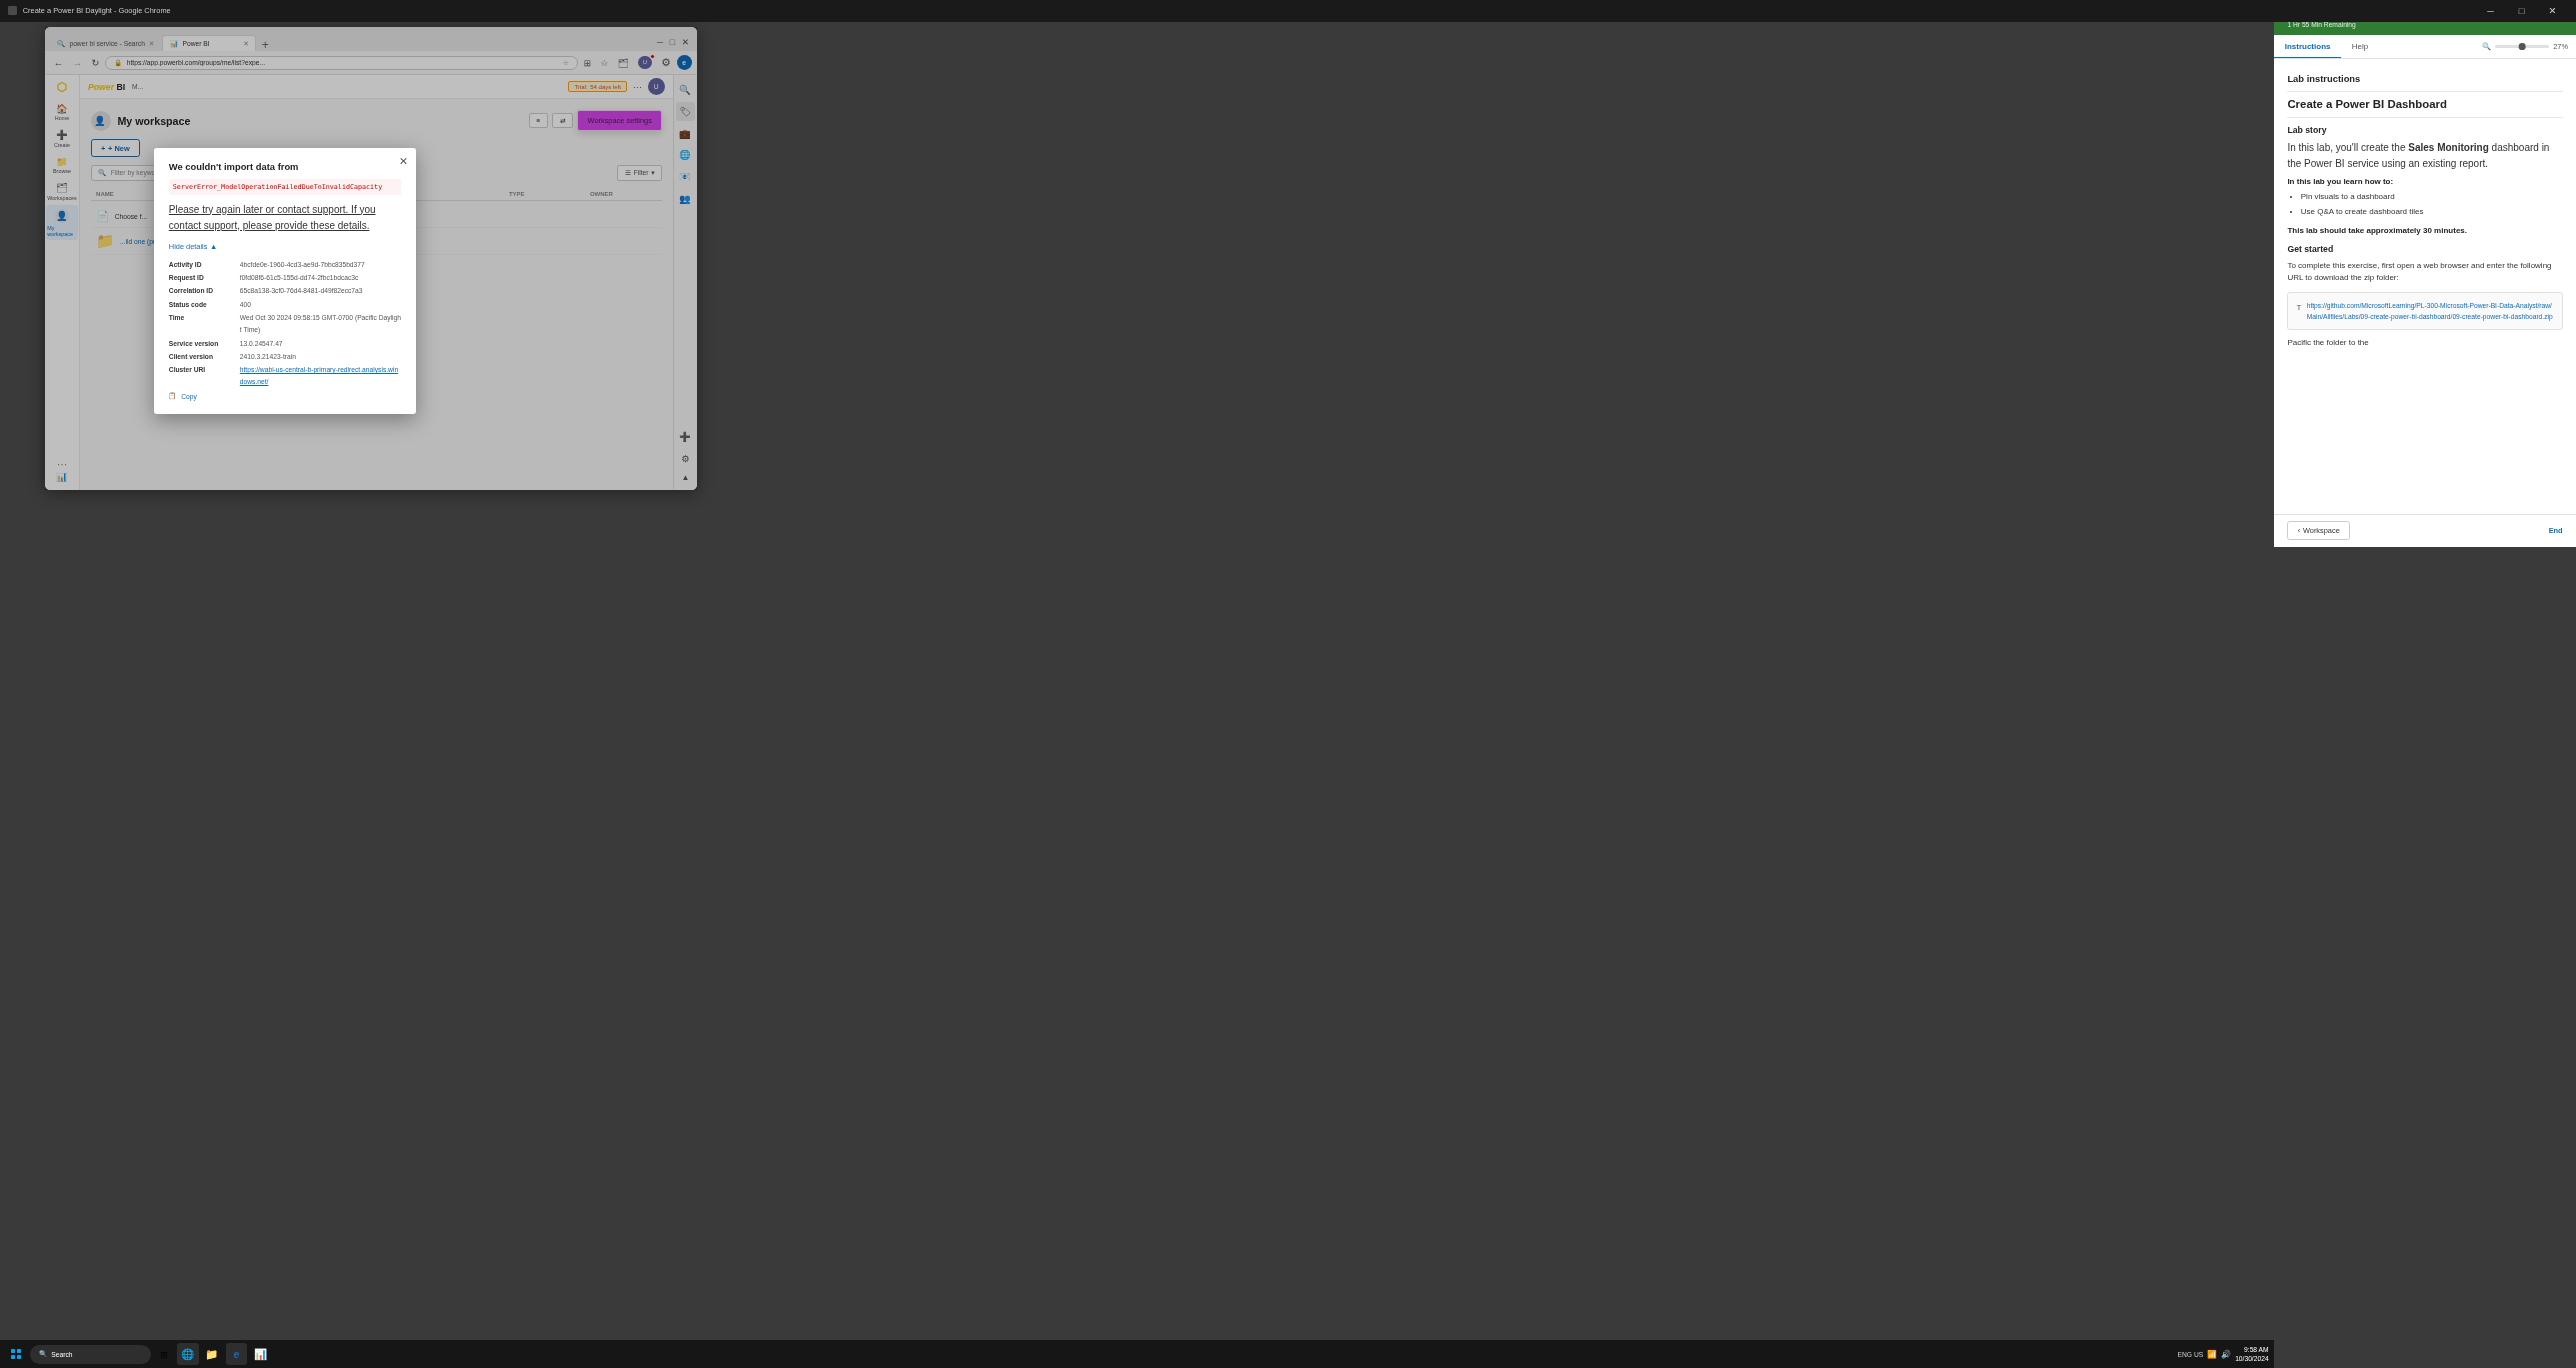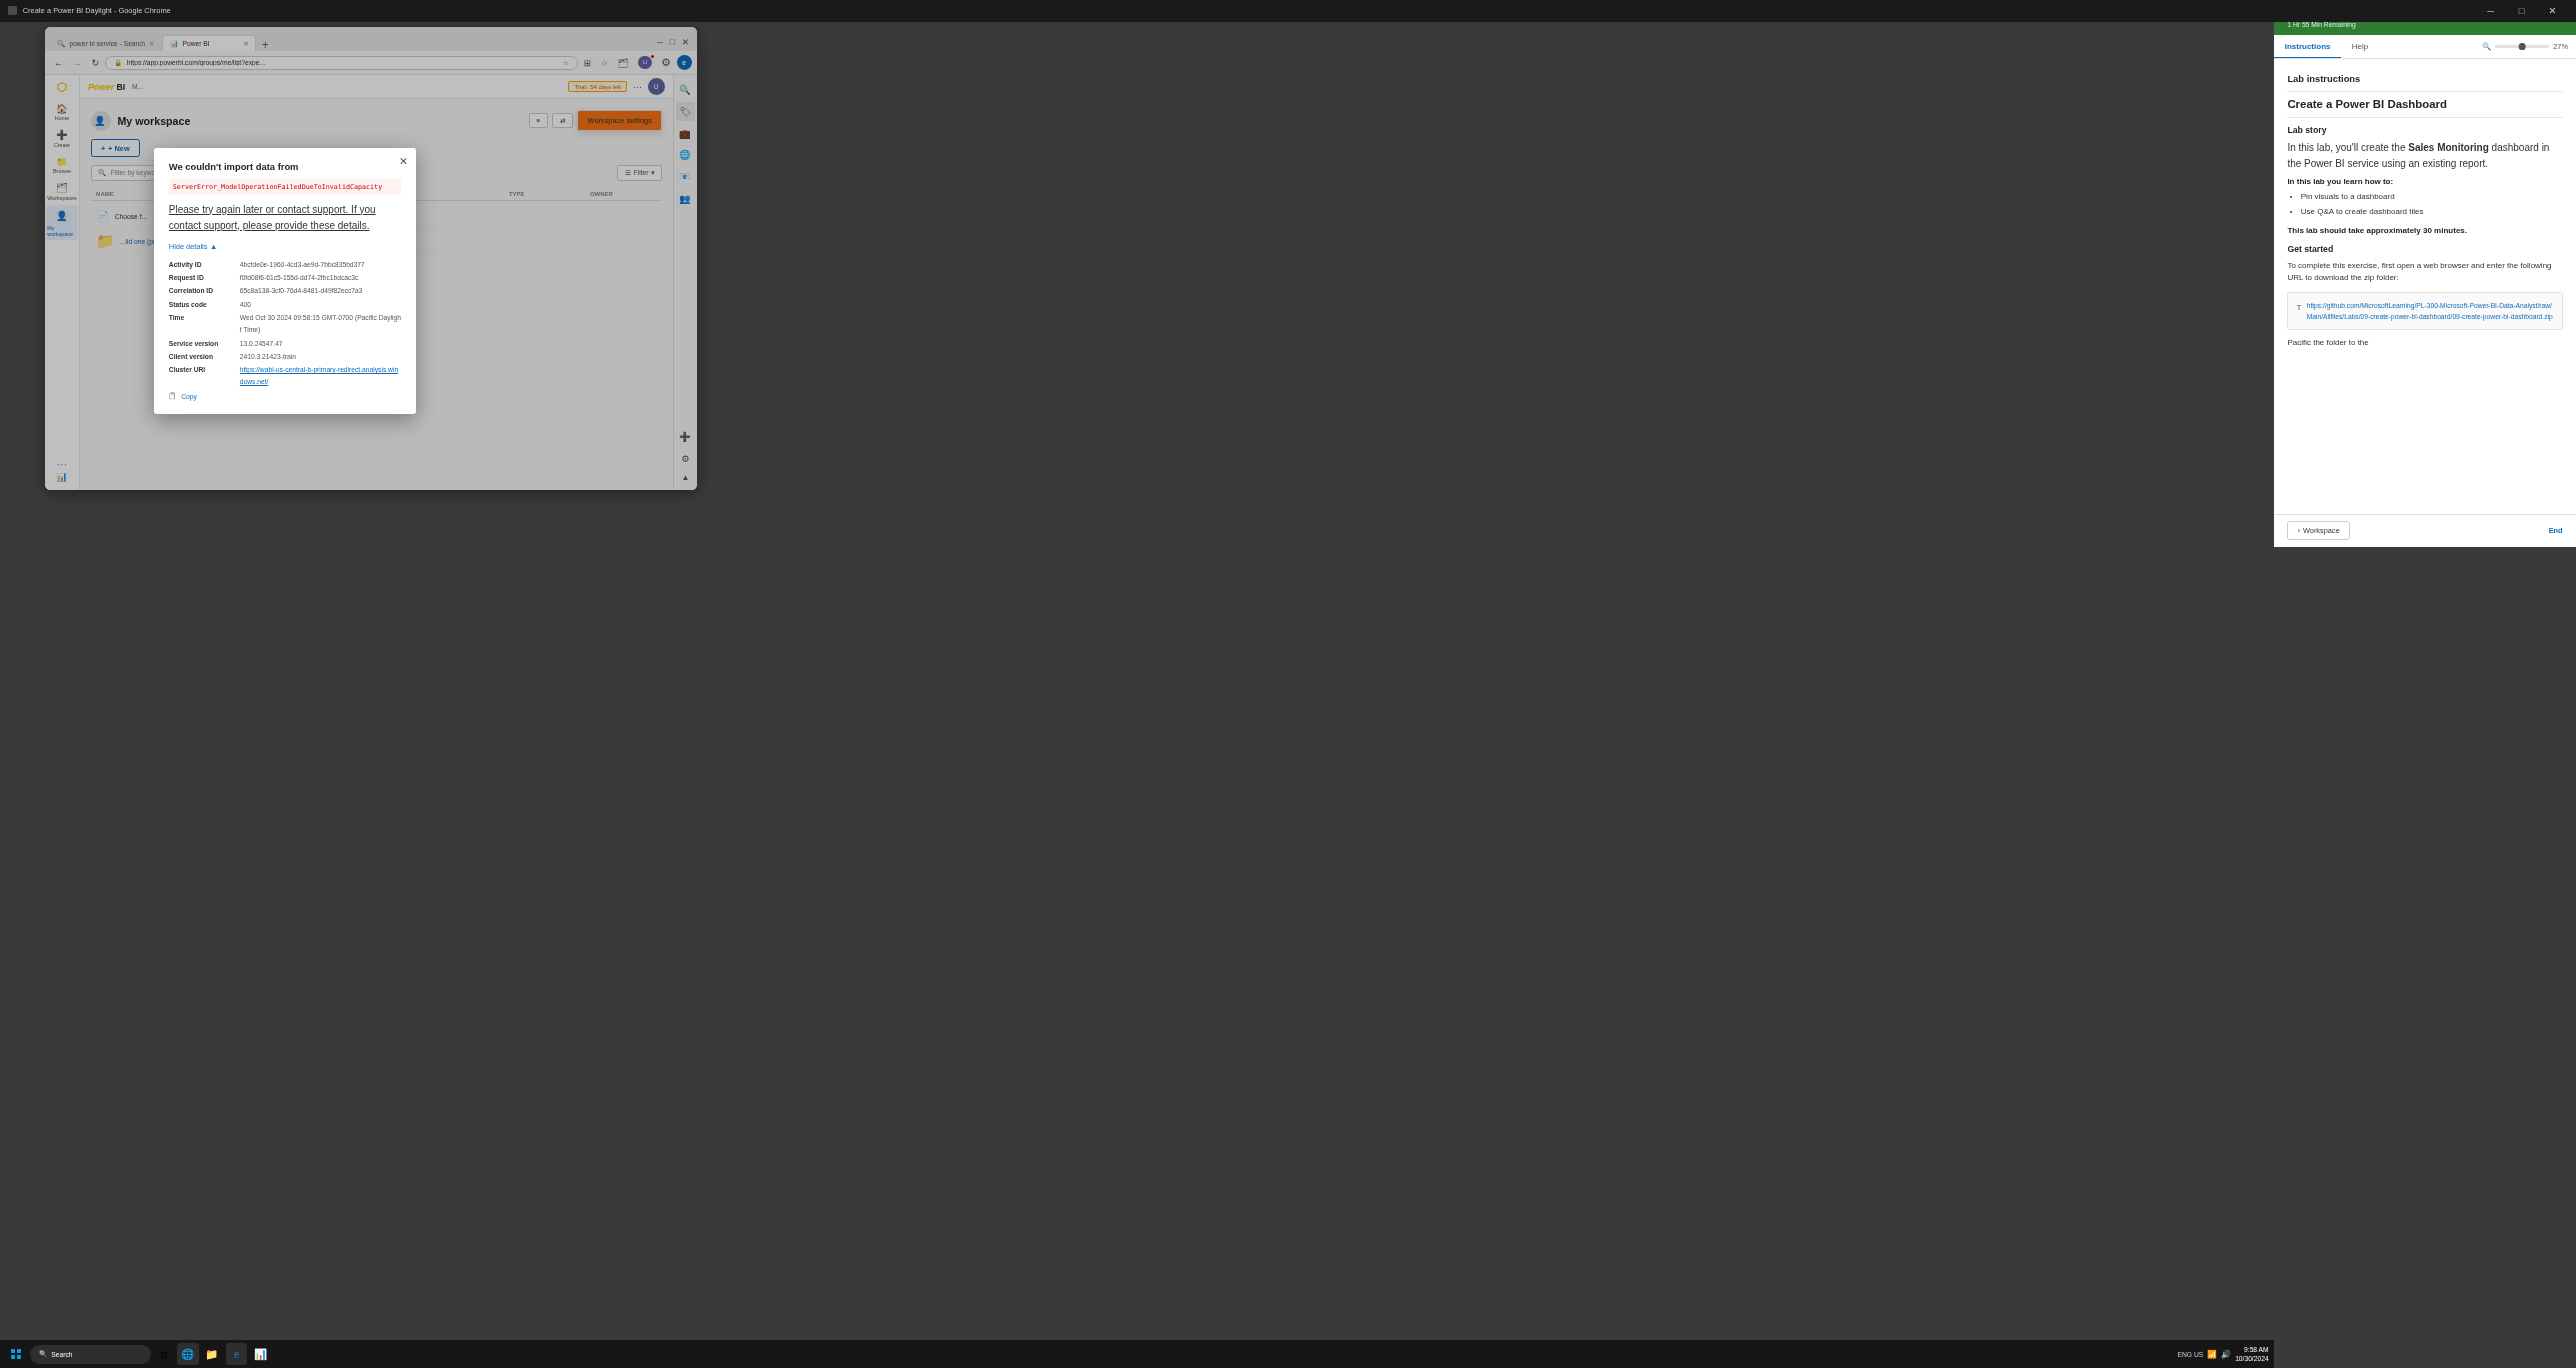--- a/index.html
+++ b/index.html
@@ -122,21 +122,21 @@
           <span style="font-size:10.7px;font-weight:600;color:#252423;">My workspace</span>
           <div style="margin-left:auto;display:flex;align-items:center;gap:4px;">
             <button style="background:#fff;border:0.7px solid #ccc;border-radius:2px;padding:2.7px 6.7px;font-size:6.7px;color:#333;cursor:pointer;display:flex;align-items:center;gap:2.7px;">
               <span>≡</span>
             </button>
             <button style="background:#fff;border:0.7px solid #ccc;border-radius:2px;padding:2.7px 6.7px;font-size:6.7px;color:#333;cursor:pointer;display:flex;align-items:center;gap:2.7px;">
               <span>⇄</span>
             </button>
 
             <div style="position:relative;">
-              <div style="background:#f97316;border:0.7px solid #e0e0e0;border-radius:2.7px;box-shadow:0 2.7px 8px rgba(0,0,0,0.15);padding:5.4px 9.4px;font-size:7.4px;color:#333;white-space:nowrap;">
+              <div style="background:#d946ef;border:0.7px solid #e0e0e0;border-radius:2.7px;box-shadow:0 2.7px 8px rgba(0,0,0,0.15);padding:5.4px 9.4px;font-size:7.4px;color:#333;white-space:nowrap;">
                 <span>Workspace settings</span>
               </div>
             </div>
           </div>
         </div>
 
         <div style="display:flex;align-items:center;gap:5.4px;margin-bottom:8px;">
           <button style="background:#fff;border:0.7px solid #0f6cbd;border-radius:2.7px;padding:3.4px 9.4px;font-size:7.4px;color:#0f6cbd;cursor:pointer;display:flex;align-items:center;gap:2.7px;font-weight:600;">
             <span>+</span>
             <span>+ New</span>

